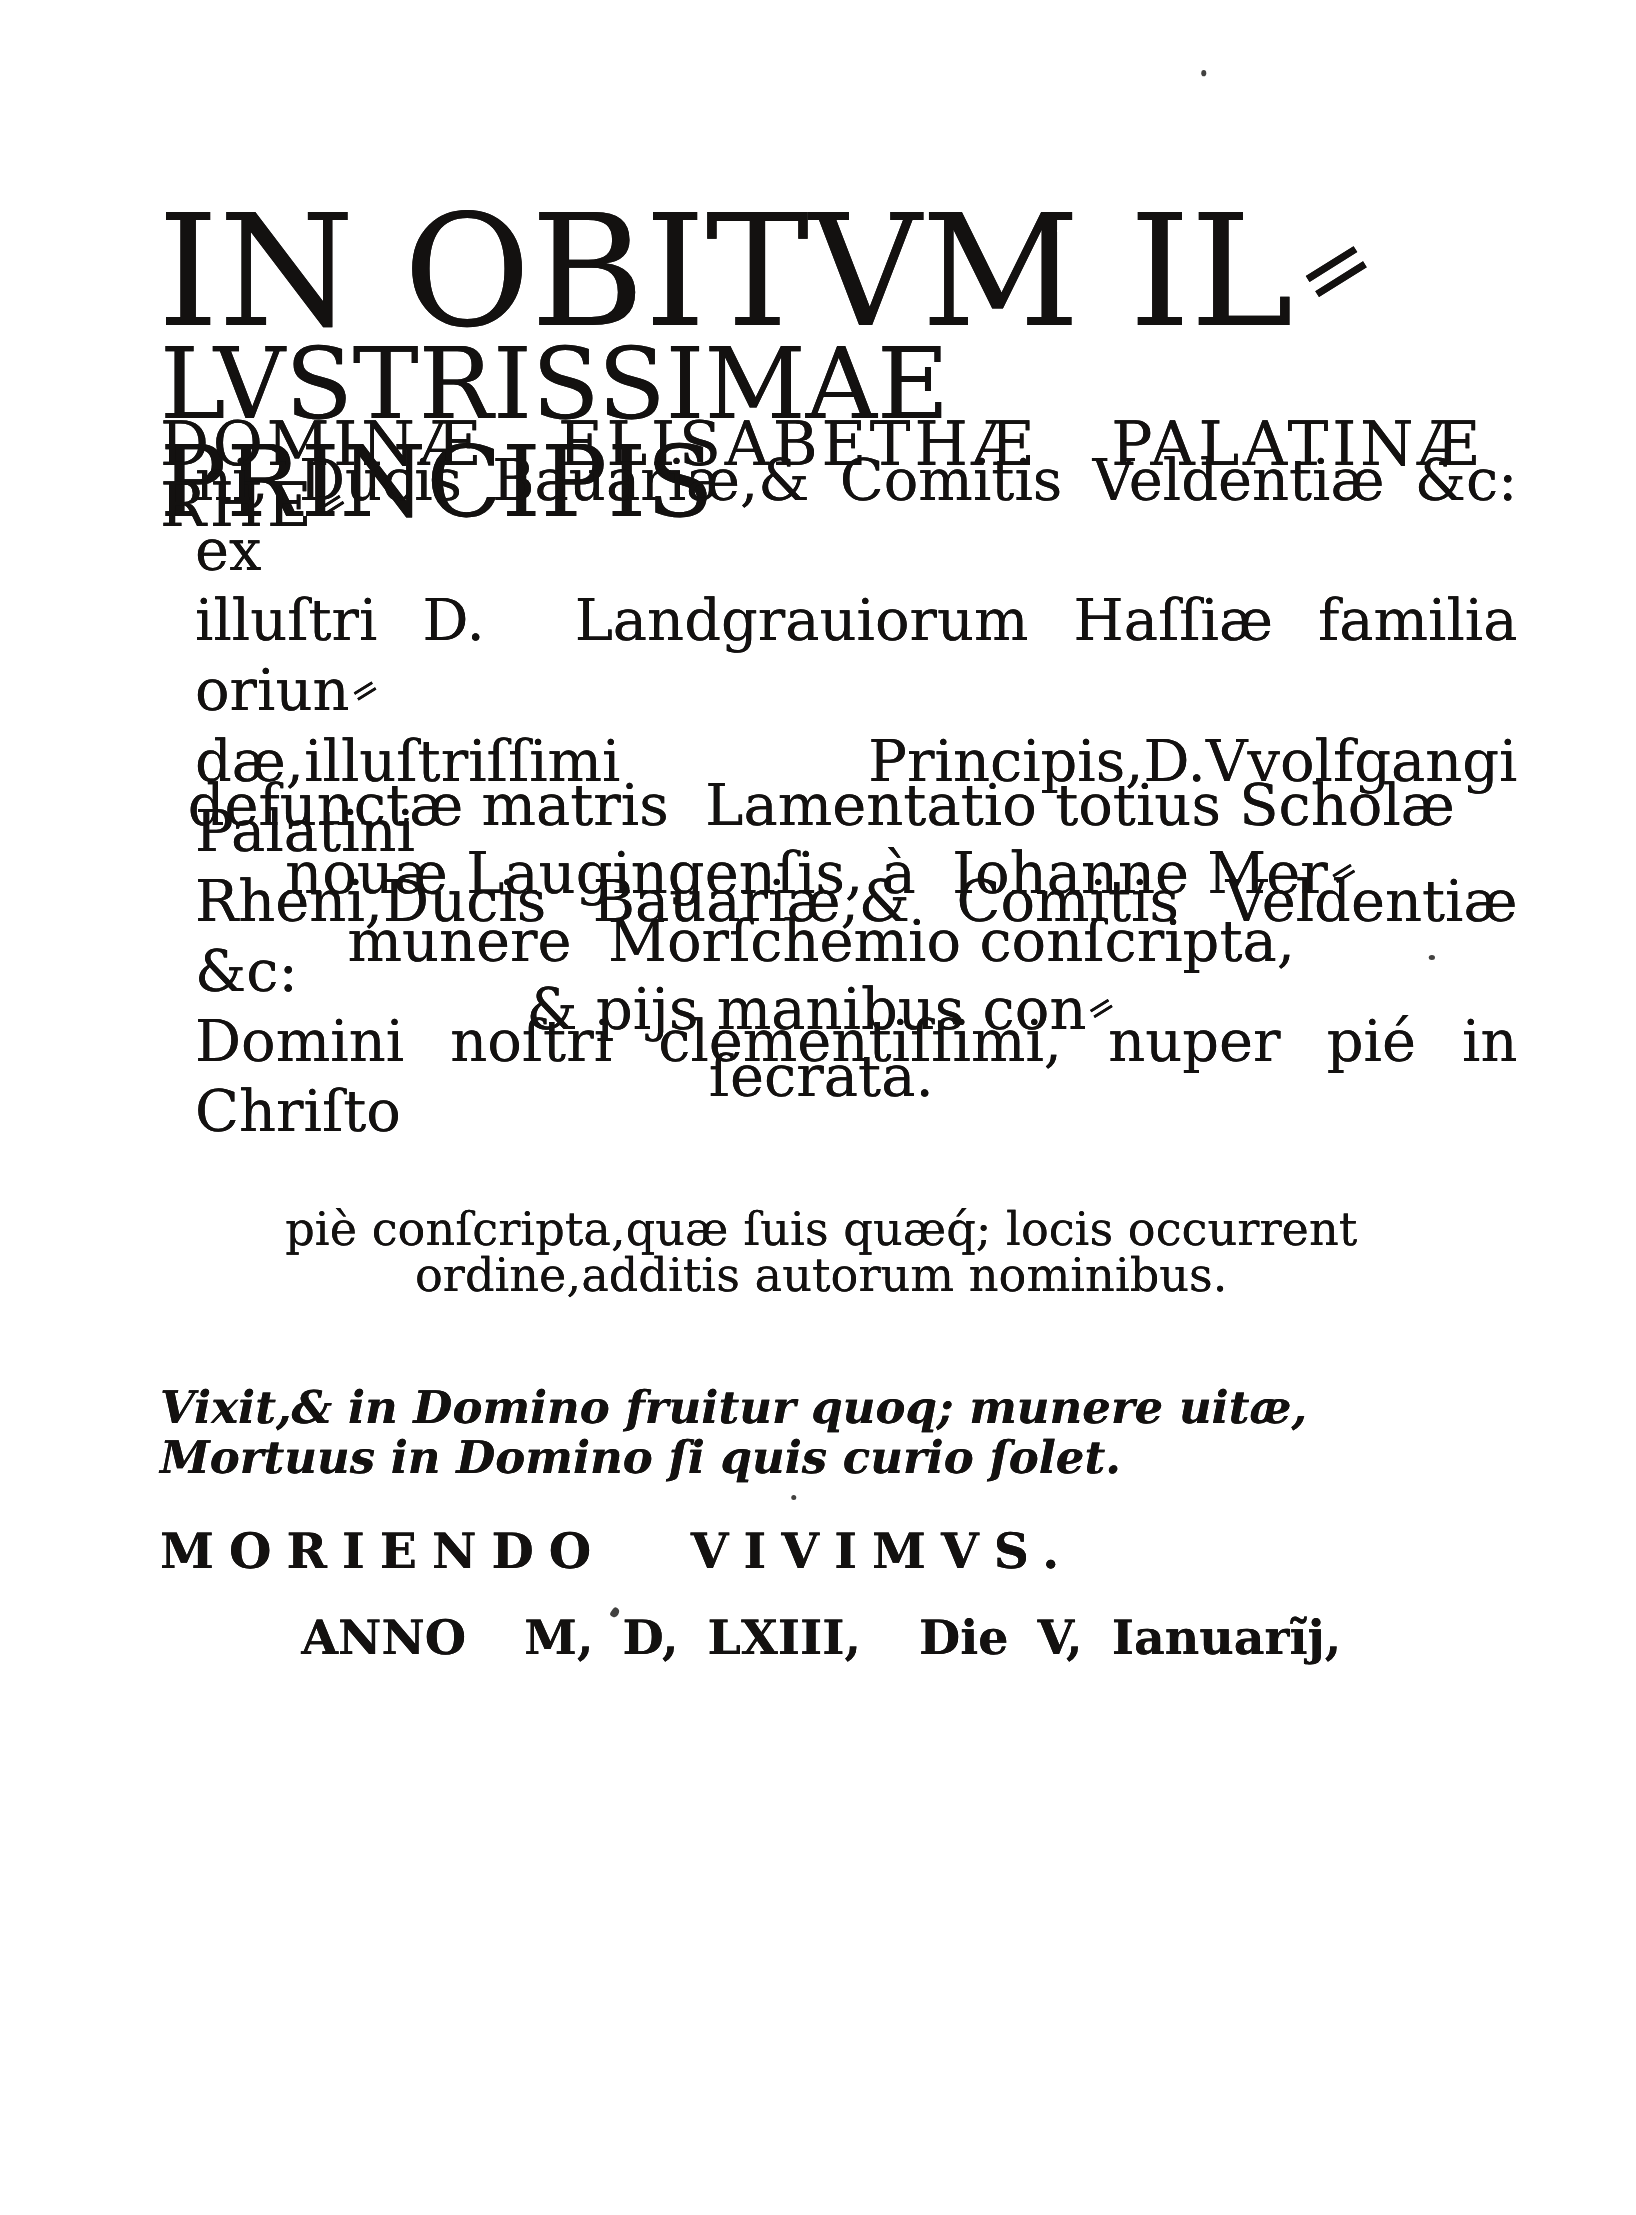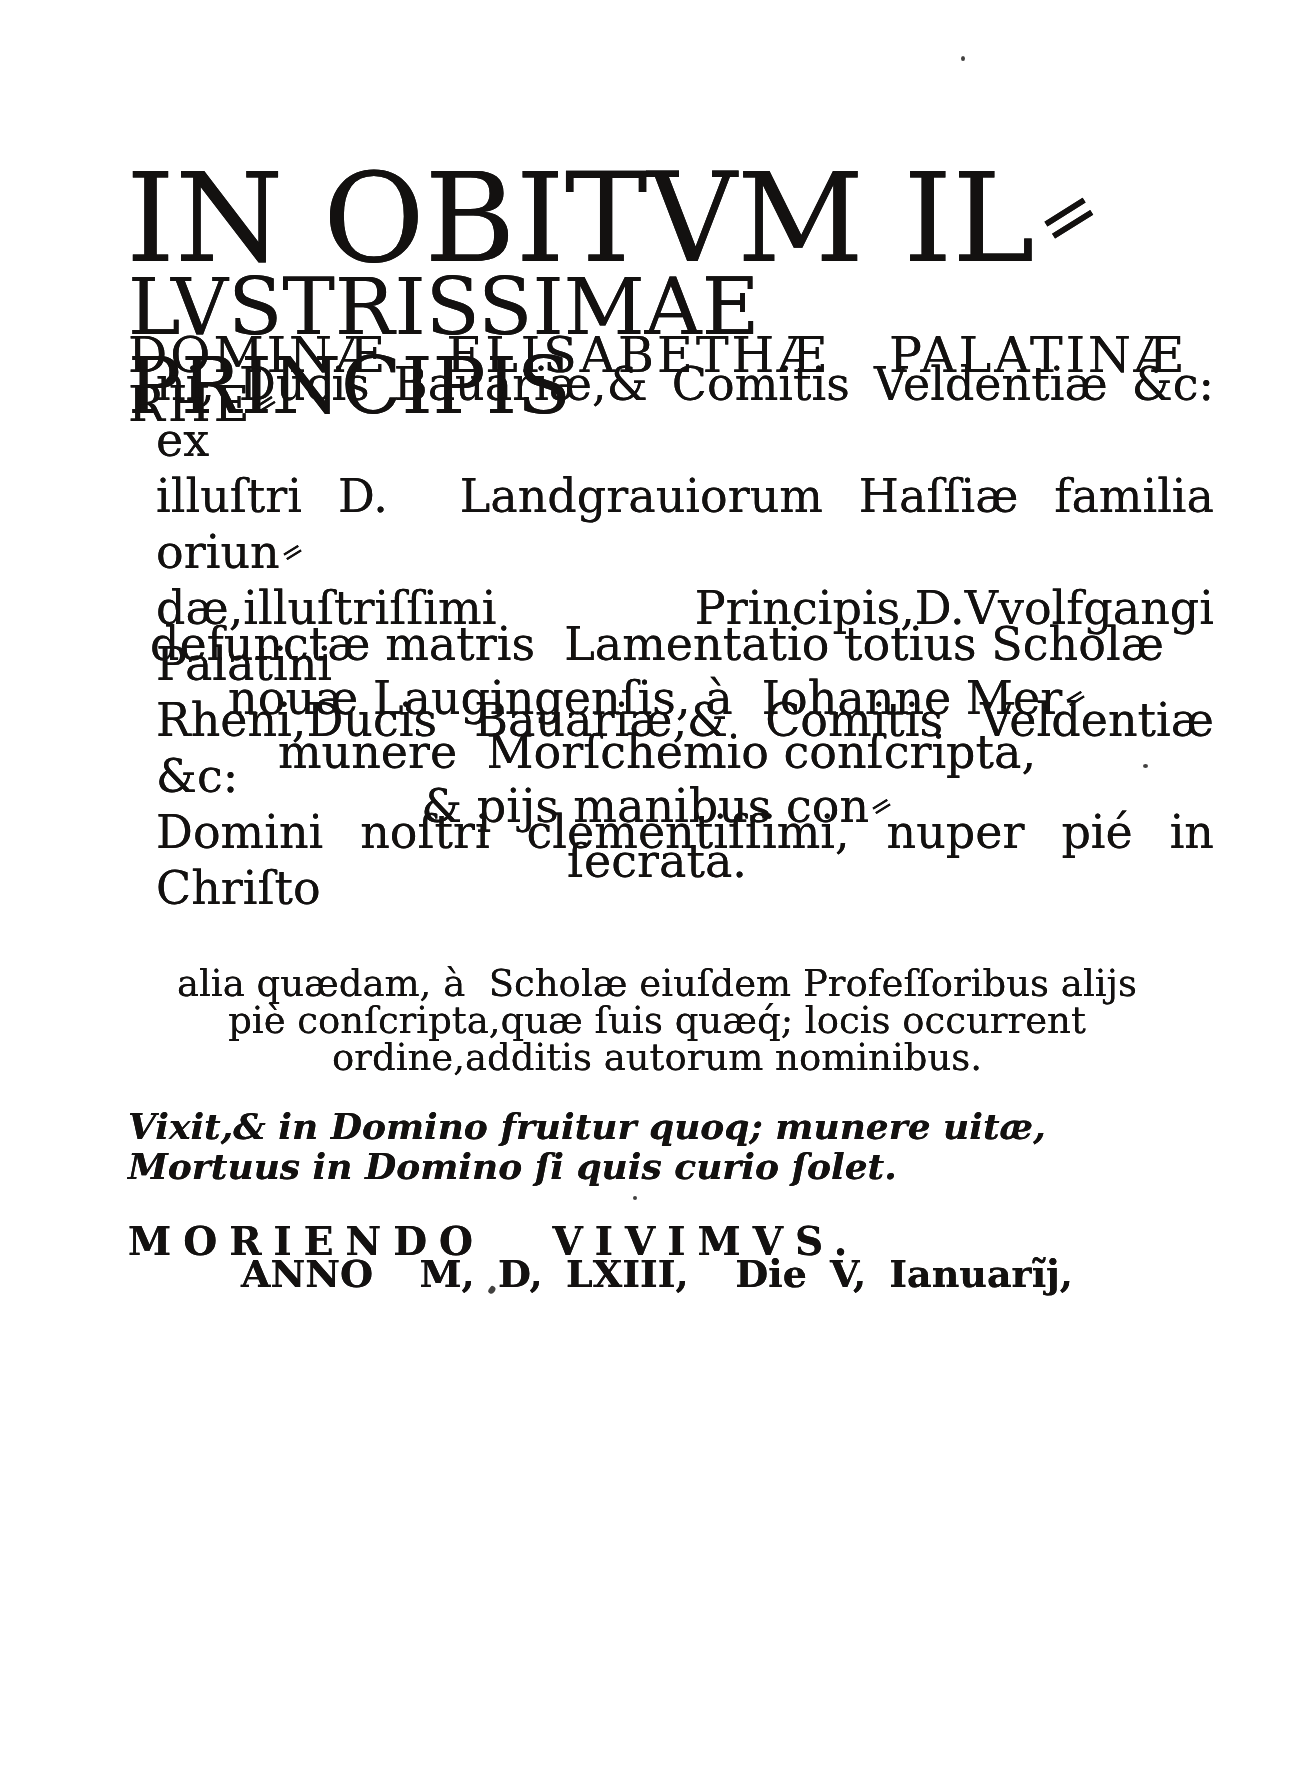--- a/index.html
+++ b/index.html
@@ -38,21 +38,21 @@
   #note1 { left:128px; top:903px; width:1058px; font-size:45px; line-height:1.1; text-align:center; }
   .note2 { left:128px; top:965px; width:1058px; font-size:37px; }
   .note2 .line { line-height:37px; text-align:center; }
 
   
   .verse { left:128px; top:1106px; width:1058px; font-size:36px; font-style:italic; font-weight:bold; }
   .verse .line { line-height:40px; text-align:left; }
 
   #motto { left:128px; top:1222px; width:1058px; font-size:39px; line-height:1;
            text-align:left; font-weight:bold; letter-spacing:12px; word-spacing:42px; }
-  #imprint { left:128px; top:1255px; width:1058px; font-size:38px; line-height:1;
+  #imprint { left:128px; top:1291px; width:1058px; font-size:38px; line-height:1;
              text-align:center; word-spacing:10px; font-weight:bold; }
 
   
   .dh {
     display:inline-block;
     font-size:0.58em;
     transform: rotate(-32deg);
     vertical-align: 0.28em;
     margin-left: 0.05em;
     letter-spacing: normal;
@@ -84,21 +84,20 @@
 
   <div class="abs taper">
     <div class="line">defunctæ matris  Lamentatio totius Scholæ</div>
     <div class="line">nouæ Laugingenſis, à  Iohanne Mer<span class="dh">=</span></div>
     <div class="line">munere  Morſchemio conſcripta,</div>
     <div class="line">&amp; pijs manibus con<span class="dh">=</span></div>
     <div class="line">ſecrata.</div>
   </div>
 
   <div class="abs note2">
-    <div class="line">alia quædam, à  Scholæ eiuſdem Profeſſoribus alijs</div>
     <div class="line">piè conſcripta,quæ ſuis quæq́; locis occurrent</div>
     <div class="line">ordine,additis autorum nominibus.</div>
   </div>
 
   <div class="abs verse">
     <div class="line">Vixit,&amp; in Domino fruitur quoq; munere uitæ,</div>
     <div class="line">Mortuus in Domino ſi quis curio ſolet.</div>
   </div>
 
   <div id="motto" class="abs line">MORIENDO VIVIMVS.</div>

